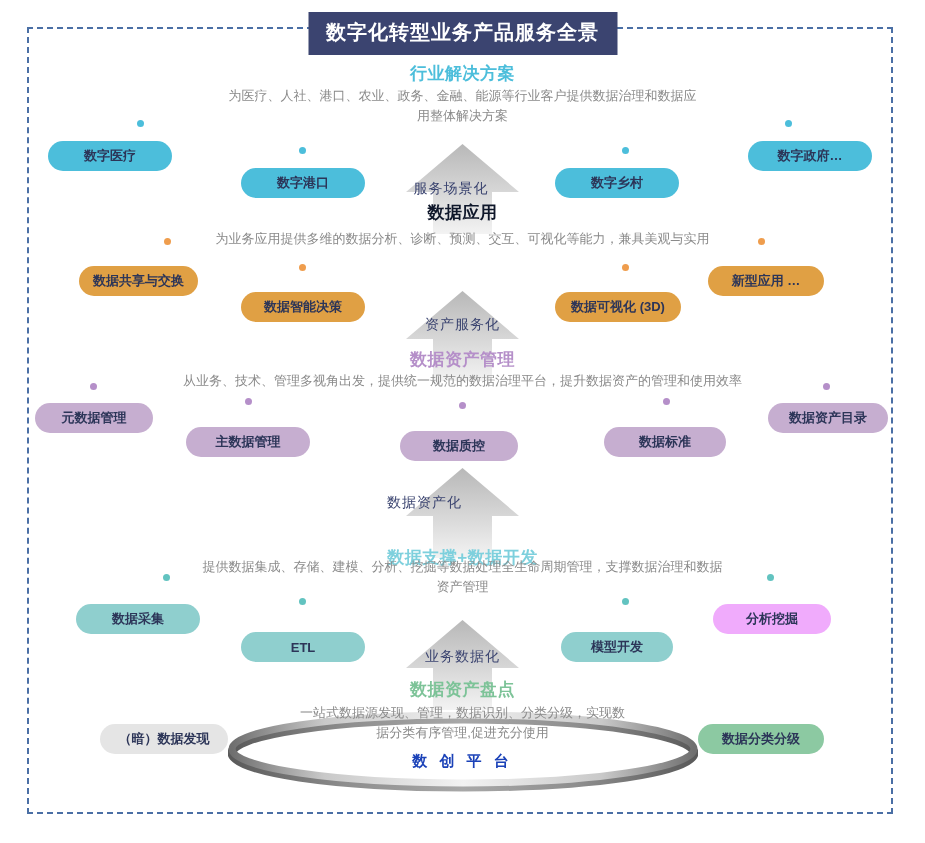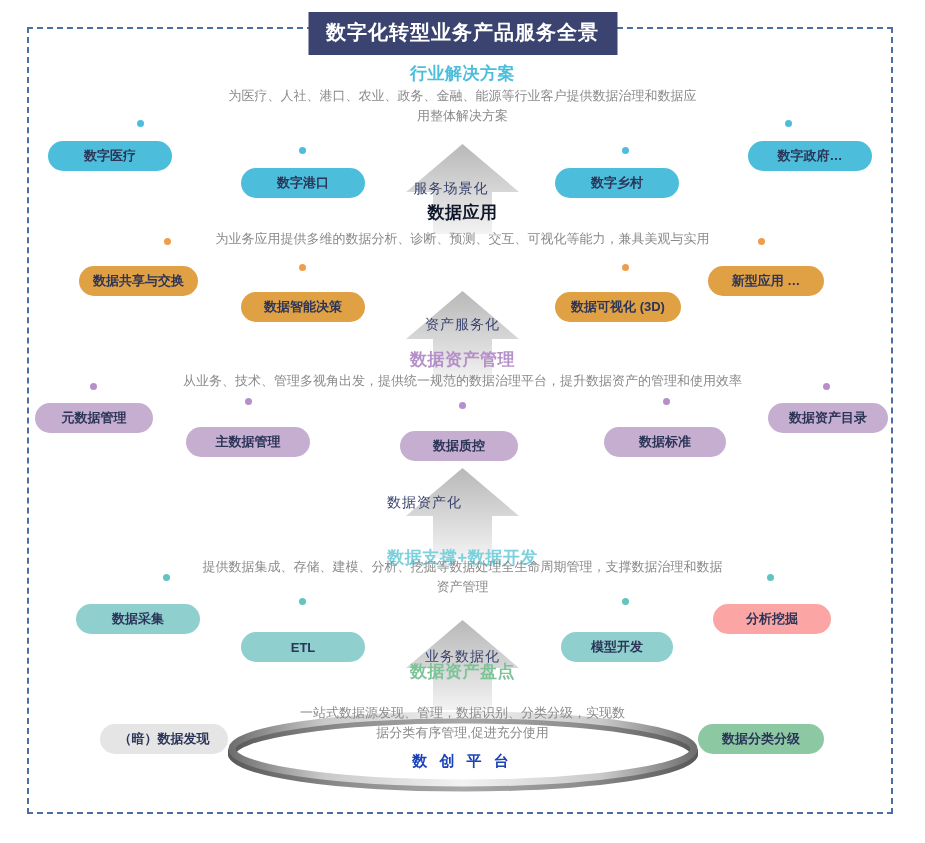--- a/index.html
+++ b/index.html
@@ -243,21 +243,21 @@
   <div class="dot" style="left:163px;top:574px;background:#62c3c0;"></div>
   <div class="pill" style="left:76px;top:604px;width:124px;background:#8fcfce;">数据采集</div>
 
   <div class="dot" style="left:299px;top:598px;background:#62c3c0;"></div>
   <div class="pill" style="left:241px;top:632px;width:124px;background:#8fcfce;">ETL</div>
 
   <div class="dot" style="left:622px;top:598px;background:#62c3c0;"></div>
   <div class="pill" style="left:561px;top:632px;width:112px;background:#8fcfce;">模型开发</div>
 
   <div class="dot" style="left:767px;top:574px;background:#62c3c0;"></div>
-  <div class="pill" style="left:713px;top:604px;width:118px;background:#fca5a5;">分析挖掘</div>
-
-  <div class="sec-head" style="top:660px;color:#7dc398;font-family:Liberation Serif, serif;">数据资产盘点</div>
+  <div class="pill" style="left:713px;top:604px;width:118px;background:#f0abfc;">分析挖掘</div>
+
+  <div class="sec-head" style="top:678px;color:#7dc398;font-family:Liberation Serif, serif;">数据资产盘点</div>
   <div class="sec-desc" style="top:703px;width:500px;">一站式数据源发现、管理，数据识别、分类分级，实现数<br>据分类有序管理,促进充分使用</div>
 
   <div class="pill" style="left:100px;top:724px;width:128px;background:#e5e5e5;text-align:center;">（暗）数据发现</div>
   <div class="pill" style="left:698px;top:724px;width:126px;background:#8cc9a2;">数据分类分级</div>
 
 </div>
 
 </body></html>

